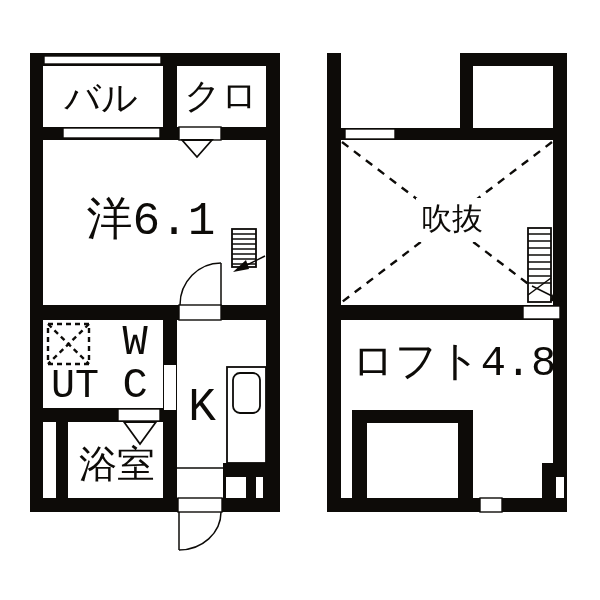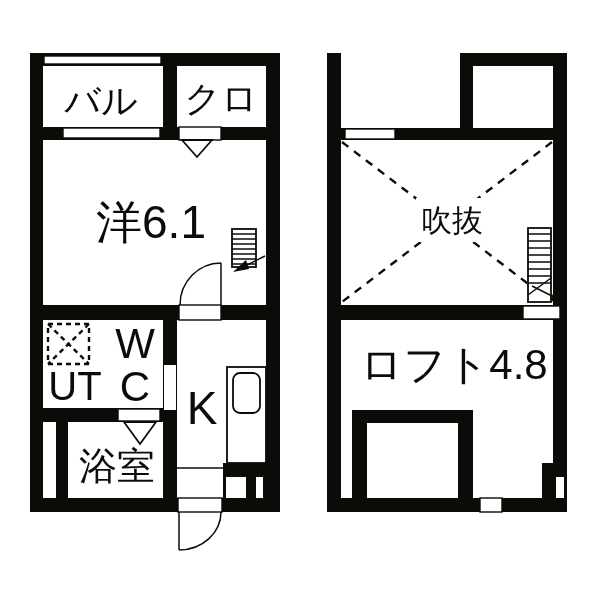--- a/index.html
+++ b/index.html
@@ -1,17 +1,17 @@
 <!DOCTYPE html>
 <html><head>
 <meta charset="utf-8">
 <style>
   html,body{margin:0;padding:0;background:#ffffff;}
   .canvas{position:relative;width:600px;height:600px;background:#ffffff;overflow:hidden;
-          font-family:Liberation Sans, sans-serif;}
+          font-family:Liberation Mono, monospace;}
   svg{display:block;}
   .wall{fill:#0d0b08;stroke:none;}
   .hole{fill:#ffffff;stroke:none;}
   .opening{fill:#ffffff;stroke:#0d0b08;stroke-width:1.4;}
   .thin{stroke:#0d0b08;stroke-width:1.5;fill:none;}
   .fixture{fill:#ffffff;stroke:#0d0b08;stroke-width:1.8;}
   .tri{fill:#ffffff;stroke:#0d0b08;stroke-width:1.8;stroke-linejoin:miter;}
   .dashed{stroke:#0d0b08;stroke-width:2.4;fill:none;stroke-dasharray:8 7;}
   .wm{stroke:#0d0b08;stroke-width:2.4;fill:none;stroke-dasharray:5 4;}
   .arrow{fill:#0d0b08;stroke:none;}

